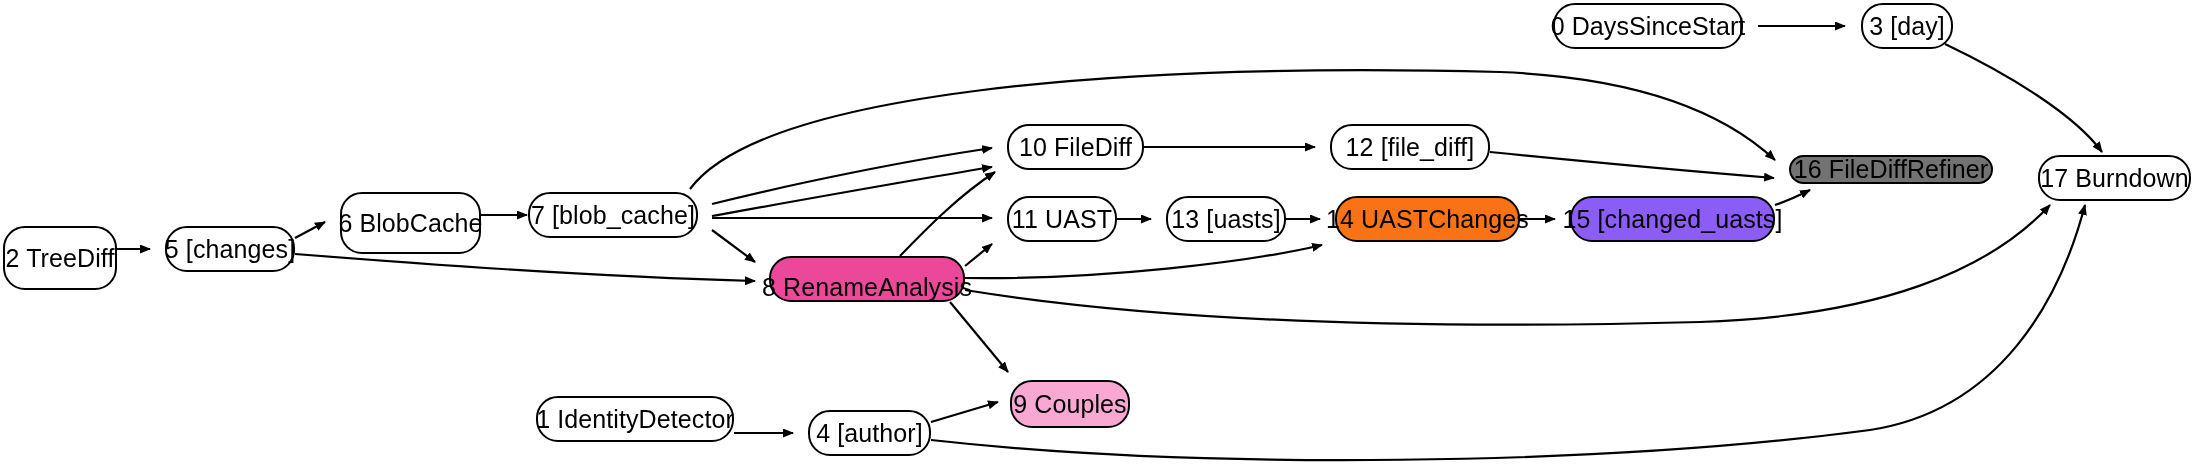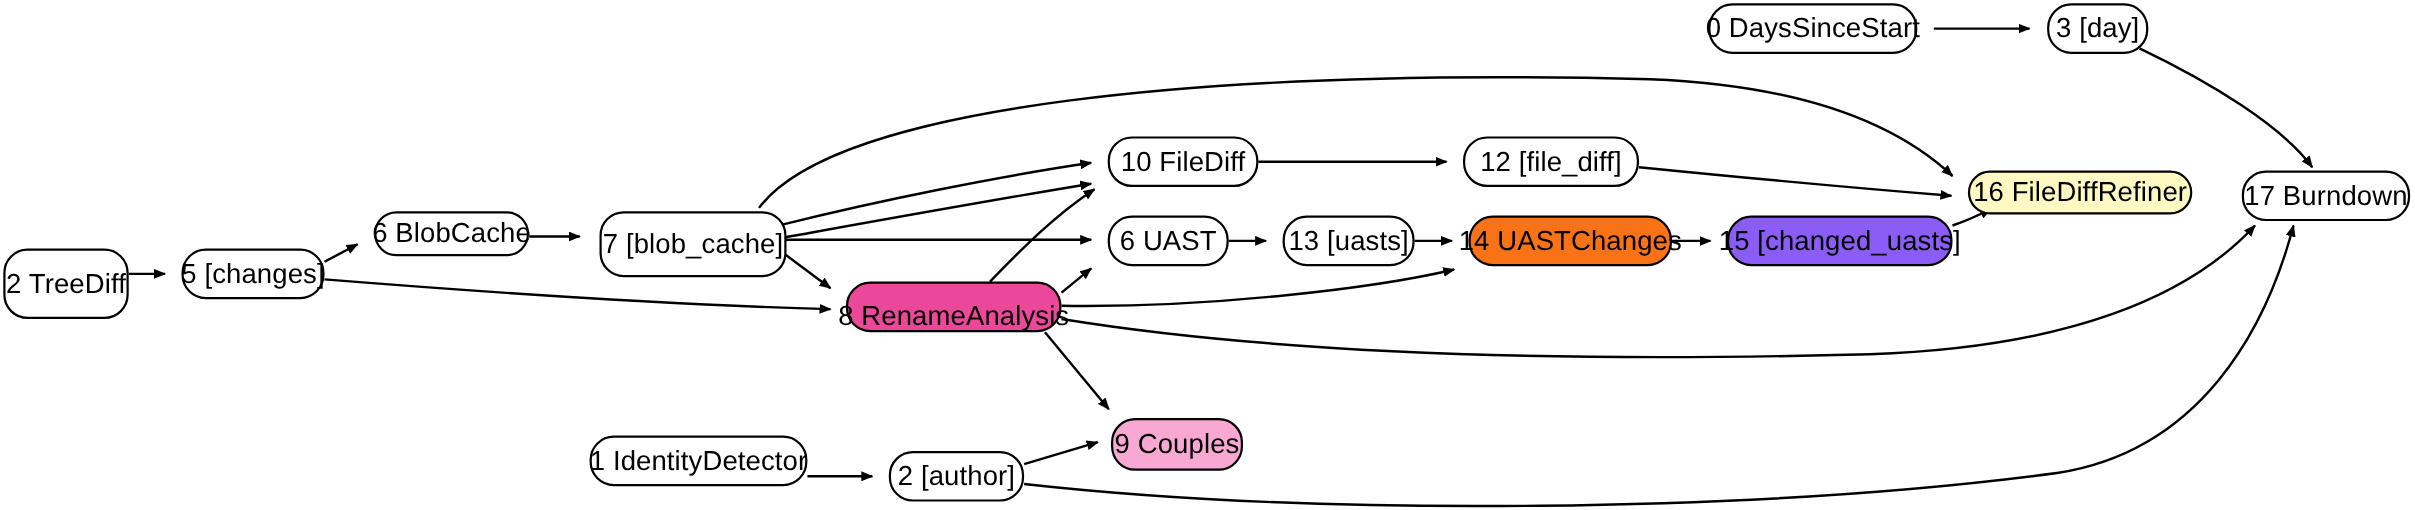--- a/index.html
+++ b/index.html
@@ -88,34 +88,34 @@
       </div>
       <div class="node" style="left: 1861px; top: 3px; width: 92px; height: 46px; border-color: rgb(0, 0, 0); background: rgb(255, 255, 255);">
         <span class="node-label">3 [day]</span>
       </div>
       <div class="node" style="left: 1007px; top: 124px; width: 137px; height: 46px; border-color: rgb(0, 0, 0); background: rgb(255, 255, 255);">
         <span class="node-label">10 FileDiff</span>
       </div>
       <div class="node" style="left: 1330px; top: 124px; width: 160px; height: 46px; border-color: rgb(0, 0, 0); background: rgb(255, 255, 255);">
         <span class="node-label">12 [file_diff]</span>
       </div>
-      <div class="node" style="left: 1789px; top: 155px; width: 204px; height: 40px; border-color: rgb(0, 0, 0); background: #fef9c3;">
+      <div class="node" style="left: 1789px; top: 155px; width: 204px; height: 29px; border-color: rgb(0, 0, 0); background: #737373;">
         <span class="node-label">16 FileDiffRefiner</span>
       </div>
       <div class="node" style="left: 2038px; top: 155px; width: 153px; height: 46px; border-color: rgb(0, 0, 0); background: rgb(255, 255, 255);">
         <span class="node-label">17 Burndown</span>
       </div>
-      <div class="node" style="left: 340px; top: 192px; width: 141px; height: 41px; border-color: rgb(0, 0, 0); background: rgb(255, 255, 255);">
+      <div class="node" style="left: 340px; top: 192px; width: 141px; height: 62px; border-color: rgb(0, 0, 0); background: rgb(255, 255, 255);">
         <span class="node-label">6 BlobCache</span>
       </div>
-      <div class="node" style="left: 545px; top: 192px; width: 170px; height: 60px; border-color: rgb(0, 0, 0); background: rgb(255, 255, 255);">
+      <div class="node" style="left: 528px; top: 192px; width: 170px; height: 46px; border-color: rgb(0, 0, 0); background: rgb(255, 255, 255);">
         <span class="node-label">7 [blob_cache]</span>
       </div>
       <div class="node" style="left: 1007px; top: 196px; width: 110px; height: 46px; border-color: rgb(0, 0, 0); background: rgb(255, 255, 255);">
-        <span class="node-label">6 UAST</span>
+        <span class="node-label">11 UAST</span>
       </div>
       <div class="node" style="left: 1166px; top: 196px; width: 120px; height: 46px; border-color: rgb(0, 0, 0); background: rgb(255, 255, 255);">
         <span class="node-label">13 [uasts]</span>
       </div>
       <div class="node" style="left: 1335px; top: 196px; width: 185px; height: 46px; border-color: rgb(0, 0, 0); background: #f97316;">
         <span class="node-label">14 UASTChanges</span>
       </div>
       <div class="node" style="left: 1570px; top: 196px; width: 205px; height: 46px; border-color: rgb(0, 0, 0); background: #8b5cf6;">
         <span class="node-label">15 [changed_uasts]</span>
       </div>
@@ -128,17 +128,17 @@
       <div class="node" style="left: 769px; top: 256px; width: 196px; height: 46px; border-color: rgb(0, 0, 0); background: #ec4899; align-items: flex-end;">
         <span class="node-label">8 RenameAnalysis</span>
       </div>
       <div class="node" style="left: 1010px; top: 380px; width: 120px; height: 48px; border-color: rgb(0, 0, 0); background: #f9a8d4;">
         <span class="node-label">9 Couples</span>
       </div>
       <div class="node" style="left: 536px; top: 396px; width: 198px; height: 46px; border-color: rgb(0, 0, 0); background: rgb(255, 255, 255);">
         <span class="node-label">1 IdentityDetector</span>
       </div>
       <div class="node" style="left: 808px; top: 410px; width: 123px; height: 46px; border-color: rgb(0, 0, 0); background: rgb(255, 255, 255);">
-        <span class="node-label">2 [author]</span>
+        <span class="node-label">4 [author]</span>
       </div>
     </div>
 
 </div>
 
 </body></html>

